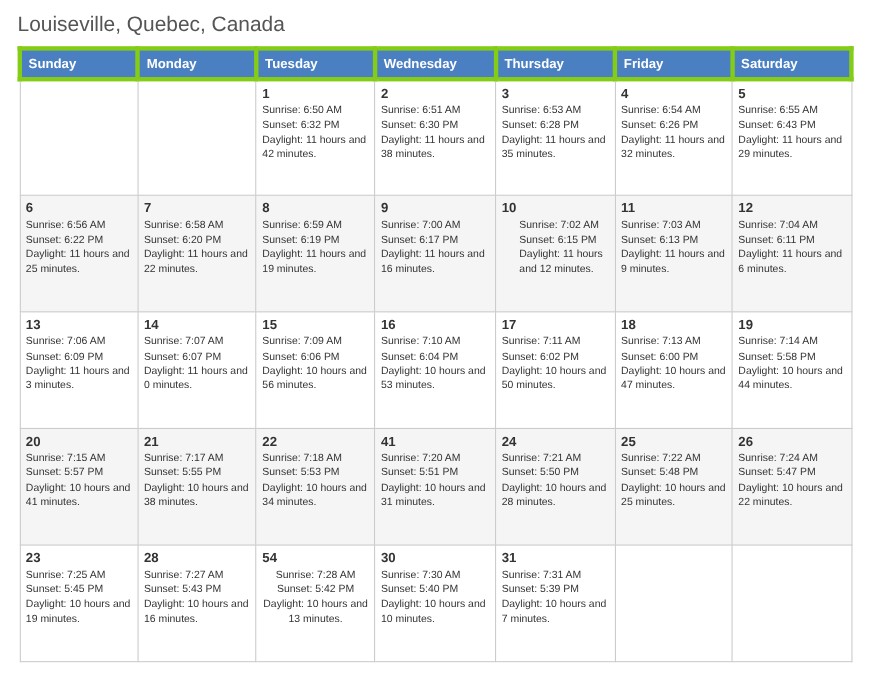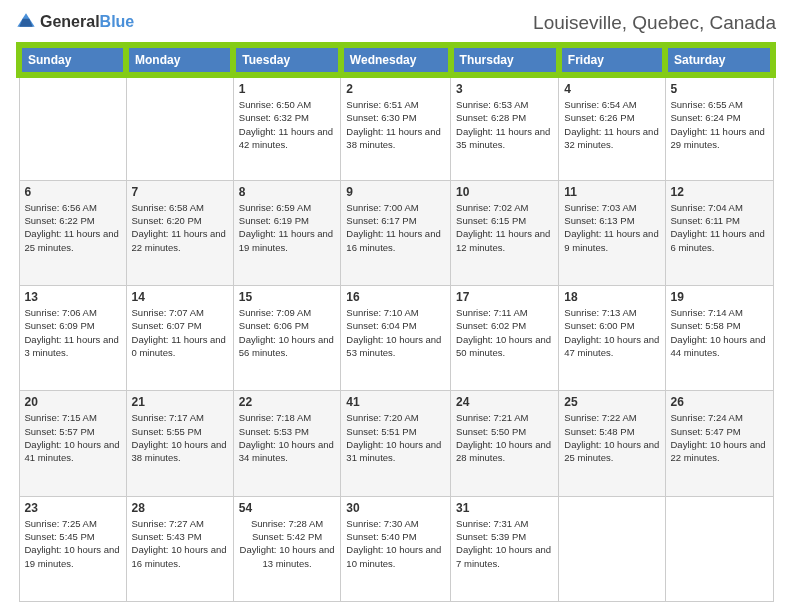--- a/index.html
+++ b/index.html
@@ -61,21 +61,21 @@
       border-collapse: collapse;
       flex: 1;
     }
     .calendar-table th {
       background-color: #4a7fc1;
       color: #fff;
       text-align: left;
       padding: 5px 6px;
       font-size: 12px;
       font-weight: bold;
-      border: 6px solid #84cc16;
+      border: 4px solid #84cc16;
     }
     .calendar-table td {
       border: 1px solid #ccc;
       vertical-align: top;
       padding: 4px 5px;
       width: 113px;
       height: 88px;
     }
     .calendar-table tr:nth-child(even) td {
       background-color: #f5f5f5;
@@ -97,29 +97,20 @@
     }
     .empty-cell {
       background-color: #fff;
     }
   </style>
 </head>
 <body>
 
 <div class="page">
   <div class="header">
-    <div class="logo">
-      <svg class="logo-icon" viewBox="0 0 30 30" xmlns="http://www.w3.org/2000/svg">
-        <polygon points="15,2 28,22 2,22" fill="#4a90d9"></polygon>
-        <polygon points="10,10 20,10 25,22 5,22" fill="#2a5fa0"></polygon>
-      </svg>
-      <div>
-        <span class="logo-text-general">General</span><span class="logo-text-blue">Blue</span>
-      </div>
-    </div>
     <div class="title-area">
       <div class="location-title">Louiseville, Quebec, Canada</div>
     </div>
   </div>
 
   <table class="calendar-table">
     <thead>
       <tr>
         <th>Sunday</th>
         <th>Monday</th>
@@ -154,21 +145,21 @@
           </td>
           <td>
             <span class="day-number">4</span>
             <div class="day-info" style="white-space: pre-line;">Sunrise: 6:54 AM
 Sunset: 6:26 PM
 Daylight: 11 hours and 32 minutes.</div>
           </td>
           <td>
             <span class="day-number">5</span>
             <div class="day-info" style="white-space: pre-line;">Sunrise: 6:55 AM
-Sunset: 6:24 PM
+Sunset: 6:43 PM
 Daylight: 11 hours and 29 minutes.</div>
           </td>
         </tr>
         <tr>
           <td>
             <span class="day-number">6</span>
             <div class="day-info" style="white-space: pre-line;">Sunrise: 6:56 AM
 Sunset: 6:22 PM
 Daylight: 11 hours and 25 minutes.</div>
           </td>
@@ -185,21 +176,21 @@
 Daylight: 11 hours and 19 minutes.</div>
           </td>
           <td>
             <span class="day-number">9</span>
             <div class="day-info" style="white-space: pre-line;">Sunrise: 7:00 AM
 Sunset: 6:17 PM
 Daylight: 11 hours and 16 minutes.</div>
           </td>
           <td>
             <span class="day-number">10</span>
-            <div class="day-info" style="white-space: pre-line;">Sunrise: 7:02 AM
+            <div class="day-info" style="white-space: pre-line; margin-left: 16px;">Sunrise: 7:02 AM
 Sunset: 6:15 PM
 Daylight: 11 hours and 12 minutes.</div>
           </td>
           <td>
             <span class="day-number">11</span>
             <div class="day-info" style="white-space: pre-line;">Sunrise: 7:03 AM
 Sunset: 6:13 PM
 Daylight: 11 hours and 9 minutes.</div>
           </td>
           <td>

